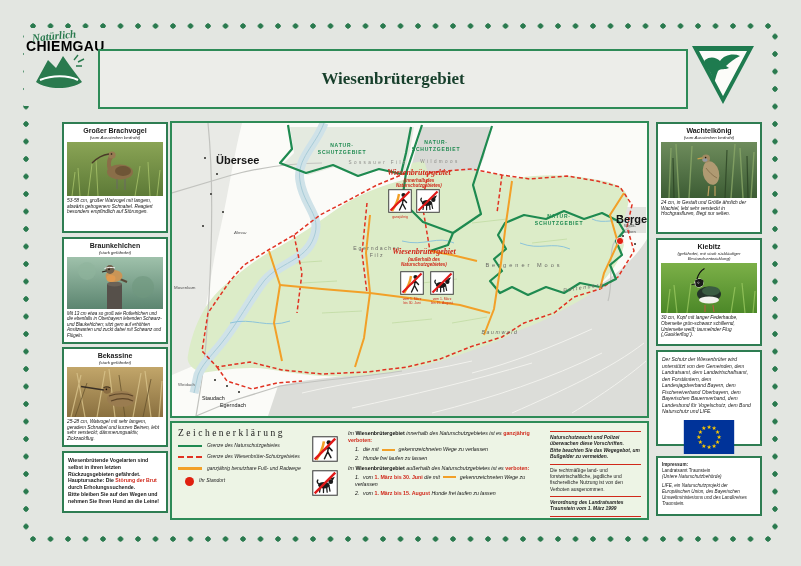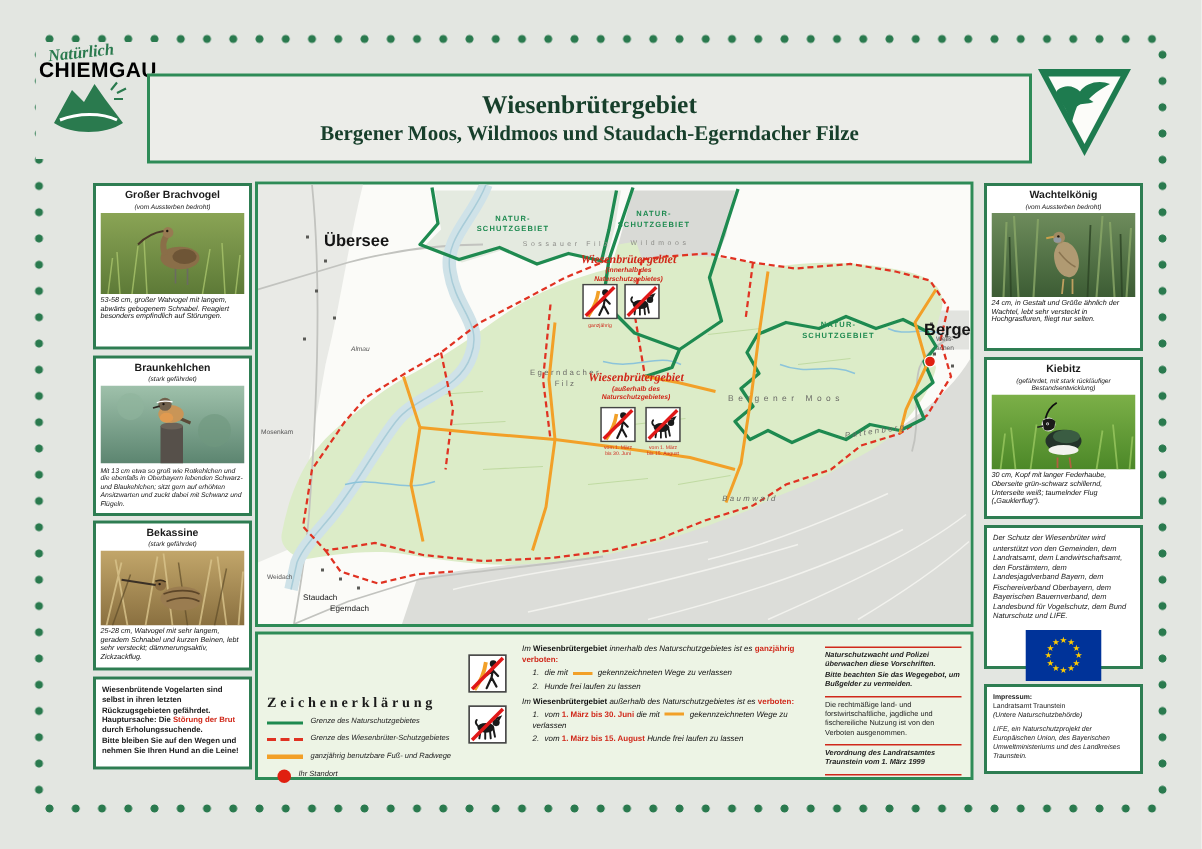--- a/index.html
+++ b/index.html
@@ -50,22 +50,22 @@
   .t-small{font-size:4.4px;fill:#555;}
   .t-ital{font-style:italic;}
   .t-red-title{fill:#d0281a;font-family:"Liberation Serif",serif;font-style:italic;
                font-weight:bold;font-size:8px;text-anchor:middle;}
   .t-red-sub{fill:#d0281a;font-style:italic;font-weight:bold;font-size:4.5px;text-anchor:middle;}
   .t-red-cap{fill:#d0281a;font-size:3.4px;text-anchor:middle;}
   
   .legend{left:170px;top:421px;width:479px;height:99px;border:2px solid #2e8b57;box-sizing:border-box;
           background:#edf4e5;display:flex;padding:5px 6px;gap:6px;}
   .leg-left{width:128px;}
-  .leg-title{font-family:"Liberation Serif",serif;font-weight:bold;font-size:9.5px;
-             letter-spacing:2.5px;margin-bottom:5px;margin-top:36px;}
+  .leg-title{font-family:"Liberation Serif",serif;font-weight:normal;font-size:9.5px;
+             letter-spacing:2.5px;margin-bottom:5px;}
   .leg-item{display:flex;align-items:center;gap:5px;margin-bottom:5.5px;}
   .leg-item .lbl{font-size:5px;font-style:italic;line-height:1.15;color:#222;}
   .sw{width:24px;flex:0 0 24px;}
   .sw-green{height:2.5px;background:#1e8a50;}
   .sw-reddash{height:0;border-top:2.2px dashed #e03222;}
   .sw-orange{height:2.5px;background:#f2a028;}
   .sw-dot{width:9px;height:9px;flex:0 0 9px;margin-left:7px;border-radius:50%;background:#e02010;}
   .leg-signs{width:30px;display:flex;flex-direction:column;gap:8px;padding-top:8px;}
   .leg-mid{width:196px;font-size:5.3px;line-height:1.35;color:#111;}
   .leg-mid p{margin:0 0 2px 0;}
@@ -112,21 +112,20 @@
     <span class="name">CHIEMGAU</span>
     <svg width="66" height="38" viewBox="0 0 66 38" style="margin-left:6px;">
       <path d="M6,28 L18,6 L26,14 L33,2 L40,12 L52,28 C40,36 18,36 6,28 Z" fill="#2a7a4e"></path>
       <path d="M10,26 C22,21 38,21 48,26" stroke="#fff" stroke-width="2" fill="none"></path>
       <path d="M44,6 L48,1 M48,8 L54,5 M46,12 L52,12" stroke="#2a7a4e" stroke-width="1.4"></path>
     </svg>
   </div>
 
   <div class="abs title-box">
     <div class="title-1">Wiesenbrütergebiet</div>
-    <div class="title-2">Bergener Moos, Wildmoos und Staudach-Egerndacher Filze</div>
   </div>
 
   <svg class="abs" style="left:687px;top:42px;" width="72" height="66" viewBox="0 0 72 66">
     <polygon points="5,4 67,4 36,62" fill="#1e7b4f"></polygon>
     <polygon points="12,9 60,9 36,54" fill="#fcfcf9"></polygon>
     <path d="M18,18 C23,14 29,15 33,19 C37,13 46,11 53,14 C47,17 43,20 39,24 L42,26 C38,28 34,26 31,29 C29,34 28,38 27,42 C26,36 24,31 21,27 C18,23 16,20 18,18 Z" fill="#1e7b4f"></path>
   </svg>
 
   <div class="abs card" style="left:62px;top:122px;height:111px;">
     <div class="card-title">Großer Brachvogel</div>

